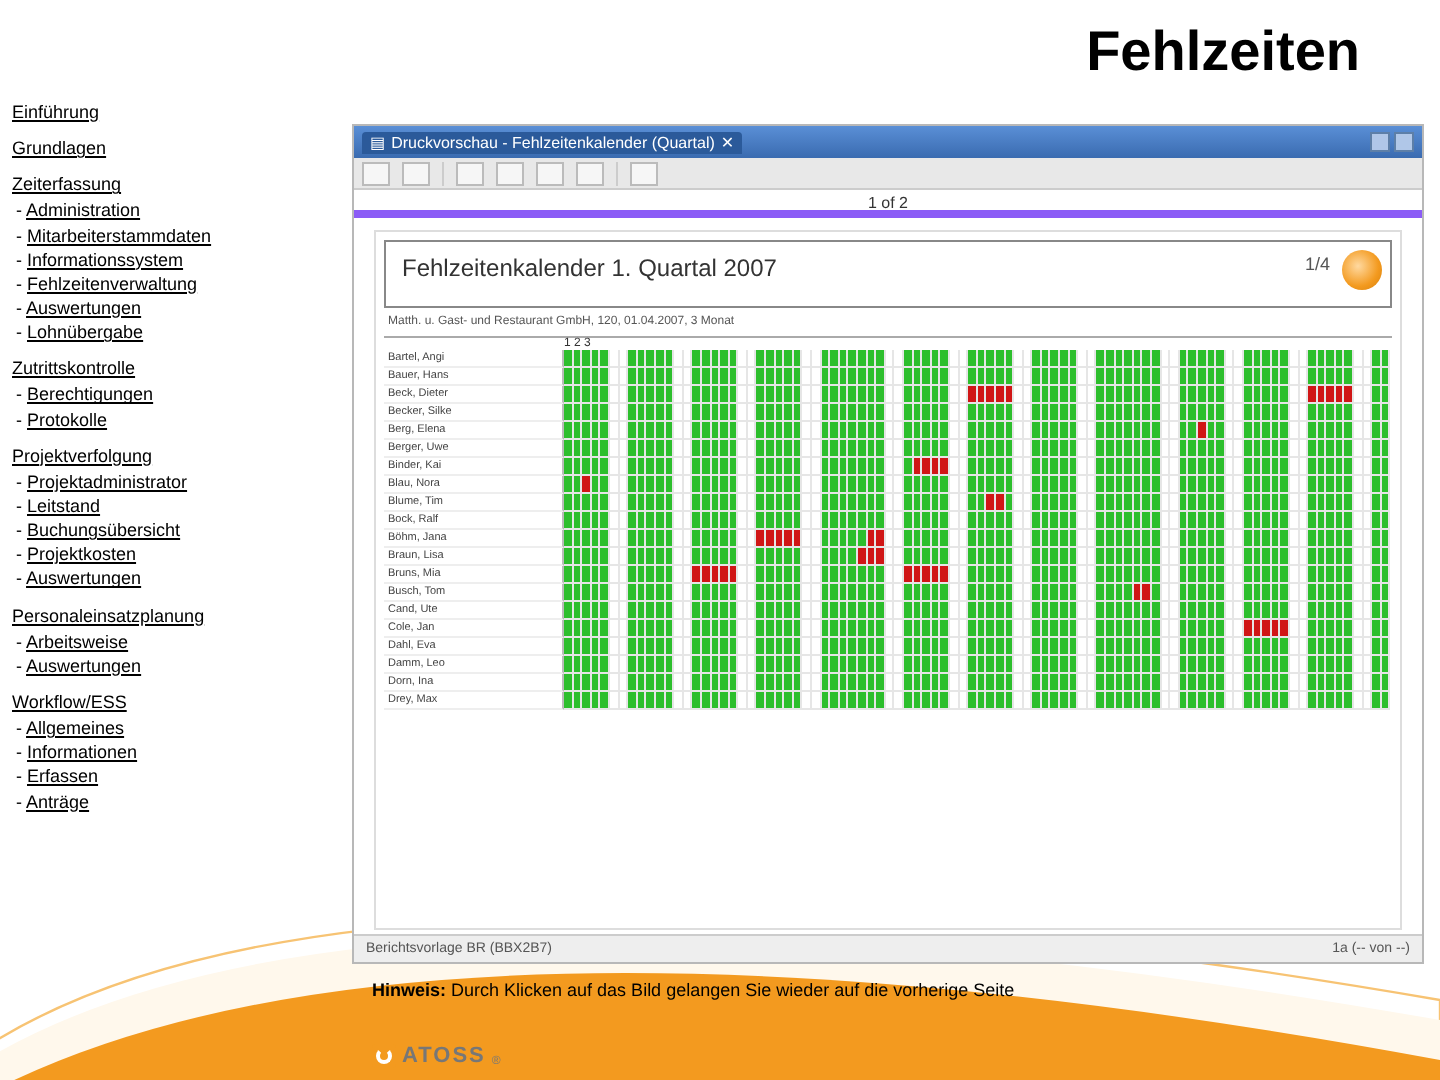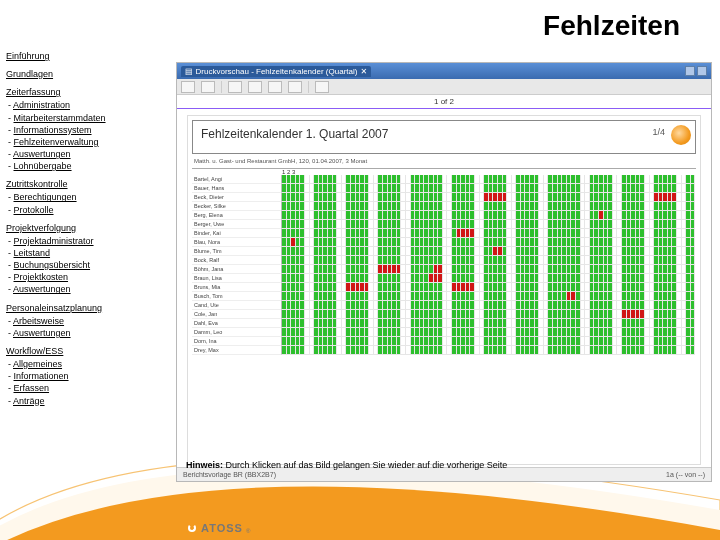--- a/index.html
+++ b/index.html
@@ -21,21 +21,21 @@
   .pv-titlebar { height: 16px; background: linear-gradient(#5a8fd6,#3a6bb0); display: flex; align-items: center; padding: 0 4px; color: #fff; font-size: 8px; }
   .pv-titlebar .tab { background: #2b5a9a; padding: 1px 4px; border-radius: 2px 2px 0 0; display: flex; align-items: center; gap: 3px; }
   .pv-titlebar .close-x { font-size: 8px; color: #fff; }
   .pv-titlebar .spacer { flex: 1; }
   .pv-titlebar .winbtn { width: 10px; height: 10px; margin-left: 2px; background: #b0c7e8; border: 1px solid #5d7fa8; }
 
   .pv-toolbar { height: 16px; background: #e8e8e8; border-bottom: 1px solid #ccc; display: flex; align-items: center; padding: 0 4px; gap: 6px; font-size: 8px; color: #555; }
   .pv-toolbar .tbtn { width: 14px; height: 12px; border: 1px solid #bbb; background: #f6f6f6; }
   .pv-toolbar .sep { width: 1px; height: 12px; background: #ccc; }
 
-  .pv-info { height: 14px; font-size: 8px; text-align: center; color: #333; line-height: 14px; background: #fff; border-bottom: 1px solid #8b5cf6; }
+  .pv-info { height: 14px; font-size: 8px; text-align: center; color: #333; line-height: 14px; background: #fff; border-bottom: 4px solid #8b5cf6; }
 
   .pv-page { position: absolute; top: 52px; left: 10px; right: 10px; bottom: 16px; background: #fff; border: 1px solid #ddd; padding: 4px; overflow: hidden; }
   .doc-head { border: 1px solid #888; height: 34px; position: relative; margin-bottom: 4px; }
   .doc-head .dh-title { position: absolute; top: 6px; left: 8px; font-size: 12px; color: #333; }
   .doc-head .dh-page { position: absolute; top: 6px; right: 30px; font-size: 9px; color: #555; }
   .doc-head .dh-logo { position: absolute; top: 4px; right: 4px; width: 20px; height: 20px; border-radius: 50%; background: radial-gradient(circle at 40% 40%, #ffd9a0, #f39a1f 60%, #d67f0a); }
   .doc-sub { font-size: 6px; color: #555; margin: 1px 0 4px 2px; }
 
   .cal-wrap { border-top: 1px solid #aaa; }
   .cal-months { display: flex; font-size: 6px; color: #333; }
@@ -44,21 +44,21 @@
   .cal-row { display: flex; height: 9px; align-items: stretch; }
   .cal-row .rlabel { width: 90px; font-size: 5.5px; color: #444; padding-left: 2px; border-right: 1px solid #bbb; display: flex; align-items: center; border-bottom: 1px solid #eee; overflow: hidden; white-space: nowrap; }
   .cal-row .cells { flex: 1; display: flex; }
   .cal-row .cell { flex: 1; border-right: 1px solid #e6e6e6; border-bottom: 1px solid #e6e6e6; }
   .cell.g { background: #2dbf2d; }
   .cell.r { background: #d01616; }
   .cell.w { background: #fff; }
 
   .pv-status { position: absolute; bottom: 0; left: 0; right: 0; height: 14px; background: #eee; border-top: 1px solid #ccc; display: flex; align-items: center; justify-content: space-between; padding: 0 6px; font-size: 7px; color: #555; }
 
-  .hint { position: absolute; top: 460px; left: 186px; font-size: 9px; z-index: 2; }
+  .hint { position: absolute; top: 490px; left: 186px; font-size: 9px; z-index: 2; }
   .hint b { font-weight: bold; }
 
   .footer-logo { position: absolute; bottom: 6px; left: 186px; display: flex; align-items: flex-end; gap: 3px; z-index: 2; }
   .footer-logo .sq { width: 12px; height: 12px; background: #f39a1f; border-radius: 2px; position: relative; }
   .footer-logo .sq::after { content: ""; position: absolute; inset: 2px; border: 2px solid #fff; border-radius: 50%; border-top-color: transparent; }
   .footer-logo .txt { font-size: 11px; font-weight: bold; color: #777; letter-spacing: 1px; }
   .footer-logo .r { font-size: 6px; color: #777; vertical-align: top; }
 </style>
 </head>
 <body>

